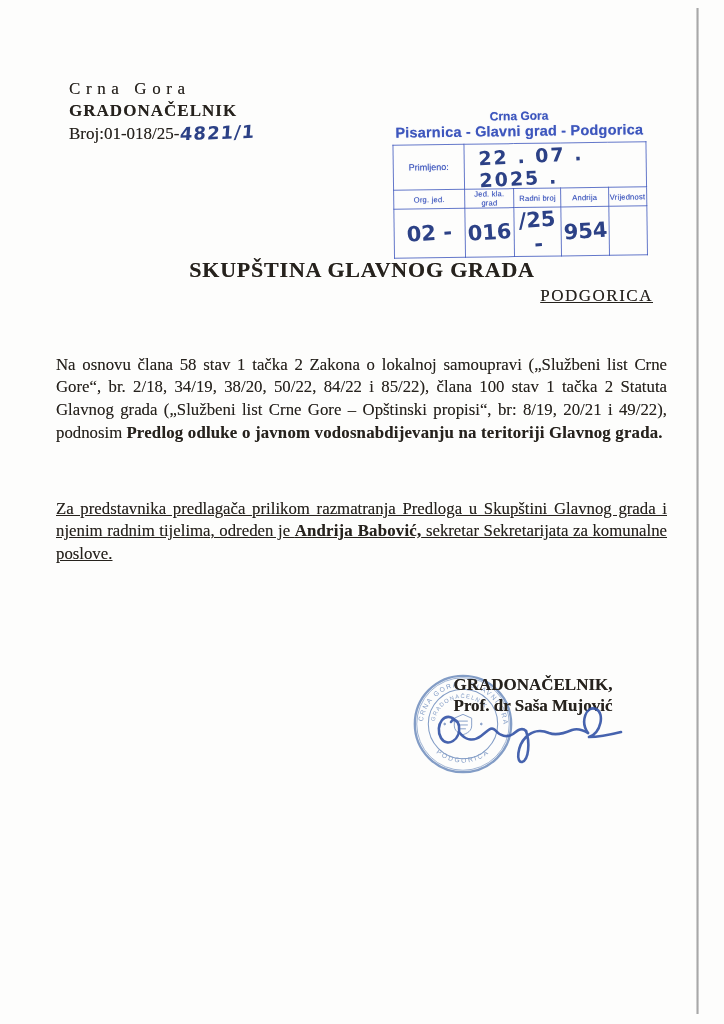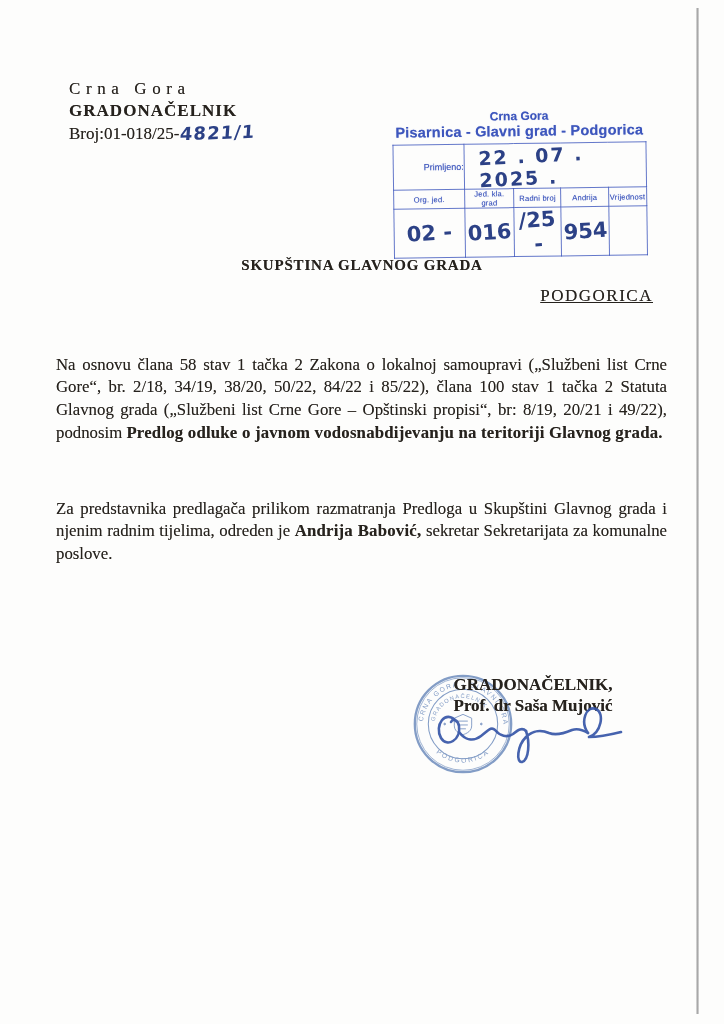--- a/index.html
+++ b/index.html
@@ -26,40 +26,40 @@
   }
 
   
   .reg-stamp{left:393px;top:110px;width:254px;transform:rotate(-0.8deg);
     font-family:"Liberation Sans", sans-serif;color:#3d56bd;
     text-shadow:0 0 .7px rgba(61,86,189,.55);}
   .rs-country{text-align:center;font-size:12px;font-weight:bold;line-height:13px;}
   .rs-office{text-align:center;font-size:14.5px;font-weight:bold;line-height:17px;margin-bottom:3px;letter-spacing:.2px;}
   .rs-table{border-collapse:collapse;width:100%;}
   .rs-table td,.rs-table th{border:1.4px solid rgba(61,86,189,.8);padding:0;}
-  .rs-received-label{font-size:9px;width:70px;padding-left:3px;font-weight:normal;text-align:right;}
+  .rs-received-label{font-size:9px;width:70px;padding-left:3px;font-weight:normal;text-align:center;}
   .rs-date{font-family:"DejaVu Sans", sans-serif;font-size:19px;font-weight:bold;color:#2c4186;
     transform:rotate(-2deg);display:inline-block;letter-spacing:2px;text-shadow:none;padding-left:14px;}
   .rs-head th{font-size:7.6px;font-weight:normal;text-align:center;height:15px;letter-spacing:.2px;}
   .rs-vals td{height:40px;text-align:center;vertical-align:middle;}
   .rs-hand{font-family:"DejaVu Sans", sans-serif;font-size:21px;font-weight:bold;color:#2c4186;
     display:inline-block;transform:rotate(-3deg);text-shadow:none;}
 
   
   .doc-title{left:0;top:257px;width:724px;text-align:center;
-    font-weight:bold;font-size:15px;letter-spacing:.8px;
+    font-weight:bold;font-size:22px;letter-spacing:.8px;
     text-shadow:0 0 .4px rgba(30,25,20,.5);}
   .doc-city{top:286px;right:71px;font-size:17px;letter-spacing:1.5px;
     text-decoration:underline;text-shadow:0 0 .4px rgba(30,25,20,.5);}
 
   
   .para{left:56px;width:611px;font-size:16.8px;line-height:22.6px;
     text-align:justify;text-shadow:0 0 .4px rgba(30,25,20,.4);}
   .para-1{top:337px;}
-  .para-2{top:481px;}
+  .para-2{top:481px;text-decoration:underline;}
   .para b{letter-spacing:.2px;}
 
   
   .sign-block{left:437px;top:674px;width:192px;text-align:center;
     font-weight:bold;font-size:17px;line-height:21px;z-index:2;
     text-shadow:0 0 .4px rgba(30,25,20,.5);}
   .seal{left:410px;top:670px;z-index:1;opacity:.88;}
   .signature{left:431px;top:696px;z-index:3;}
 
   

